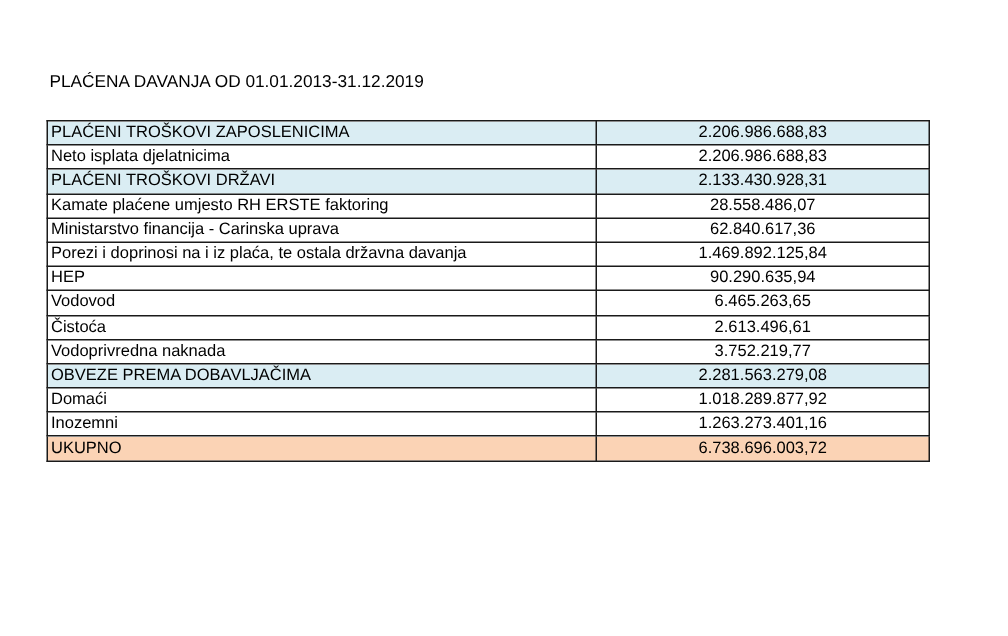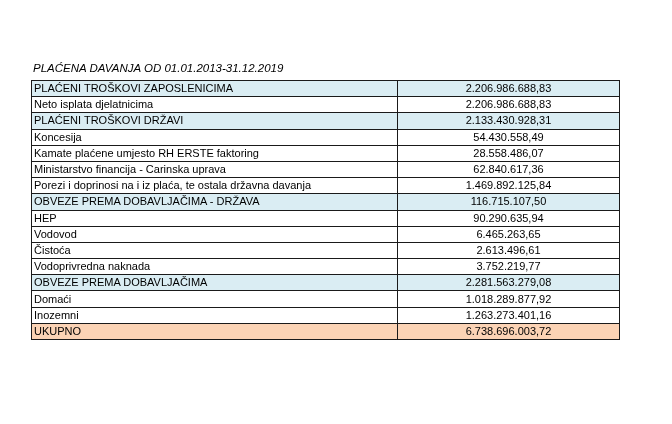--- a/index.html
+++ b/index.html
@@ -11,25 +11,24 @@
       width: 672px;
       height: 424px;
       position: relative;
       overflow: hidden;
       font-family: "Liberation Sans", "DejaVu Sans", sans-serif;
       color: #000;
     }
     .doc-title {
       position: absolute;
       left: 33px;
-      top: 62px;
+      top: 49px;
       font-size: 11.5px;
       letter-spacing: 0px;
       white-space: nowrap;
-      font-style: italic;
     }
     table.ledger {
       position: absolute;
       left: 31px;
       top: 80px;
       width: 589px;
       border-collapse: collapse;
       table-layout: fixed;
       font-size: 11px;
     }
@@ -60,38 +59,30 @@
     </tr>
     <tr class="item">
       <td class="label">Neto isplata djelatnicima</td>
       <td class="amount">2.206.986.688,83</td>
     </tr>
     <tr class="section">
       <td class="label">PLAĆENI TROŠKOVI DRŽAVI</td>
       <td class="amount">2.133.430.928,31</td>
     </tr>
     <tr class="item">
-      <td class="label">Koncesija</td>
-      <td class="amount">54.430.558,49</td>
-    </tr>
-    <tr class="item">
       <td class="label">Kamate plaćene umjesto RH ERSTE faktoring</td>
       <td class="amount">28.558.486,07</td>
     </tr>
     <tr class="item">
       <td class="label">Ministarstvo financija - Carinska uprava</td>
       <td class="amount">62.840.617,36</td>
     </tr>
     <tr class="item">
       <td class="label">Porezi i doprinosi na i iz plaća, te ostala državna davanja</td>
       <td class="amount">1.469.892.125,84</td>
-    </tr>
-    <tr class="section">
-      <td class="label">OBVEZE PREMA DOBAVLJAČIMA - DRŽAVA</td>
-      <td class="amount">116.715.107,50</td>
     </tr>
     <tr class="item">
       <td class="label">HEP</td>
       <td class="amount">90.290.635,94</td>
     </tr>
     <tr class="item">
       <td class="label">Vodovod</td>
       <td class="amount">6.465.263,65</td>
     </tr>
     <tr class="item">

